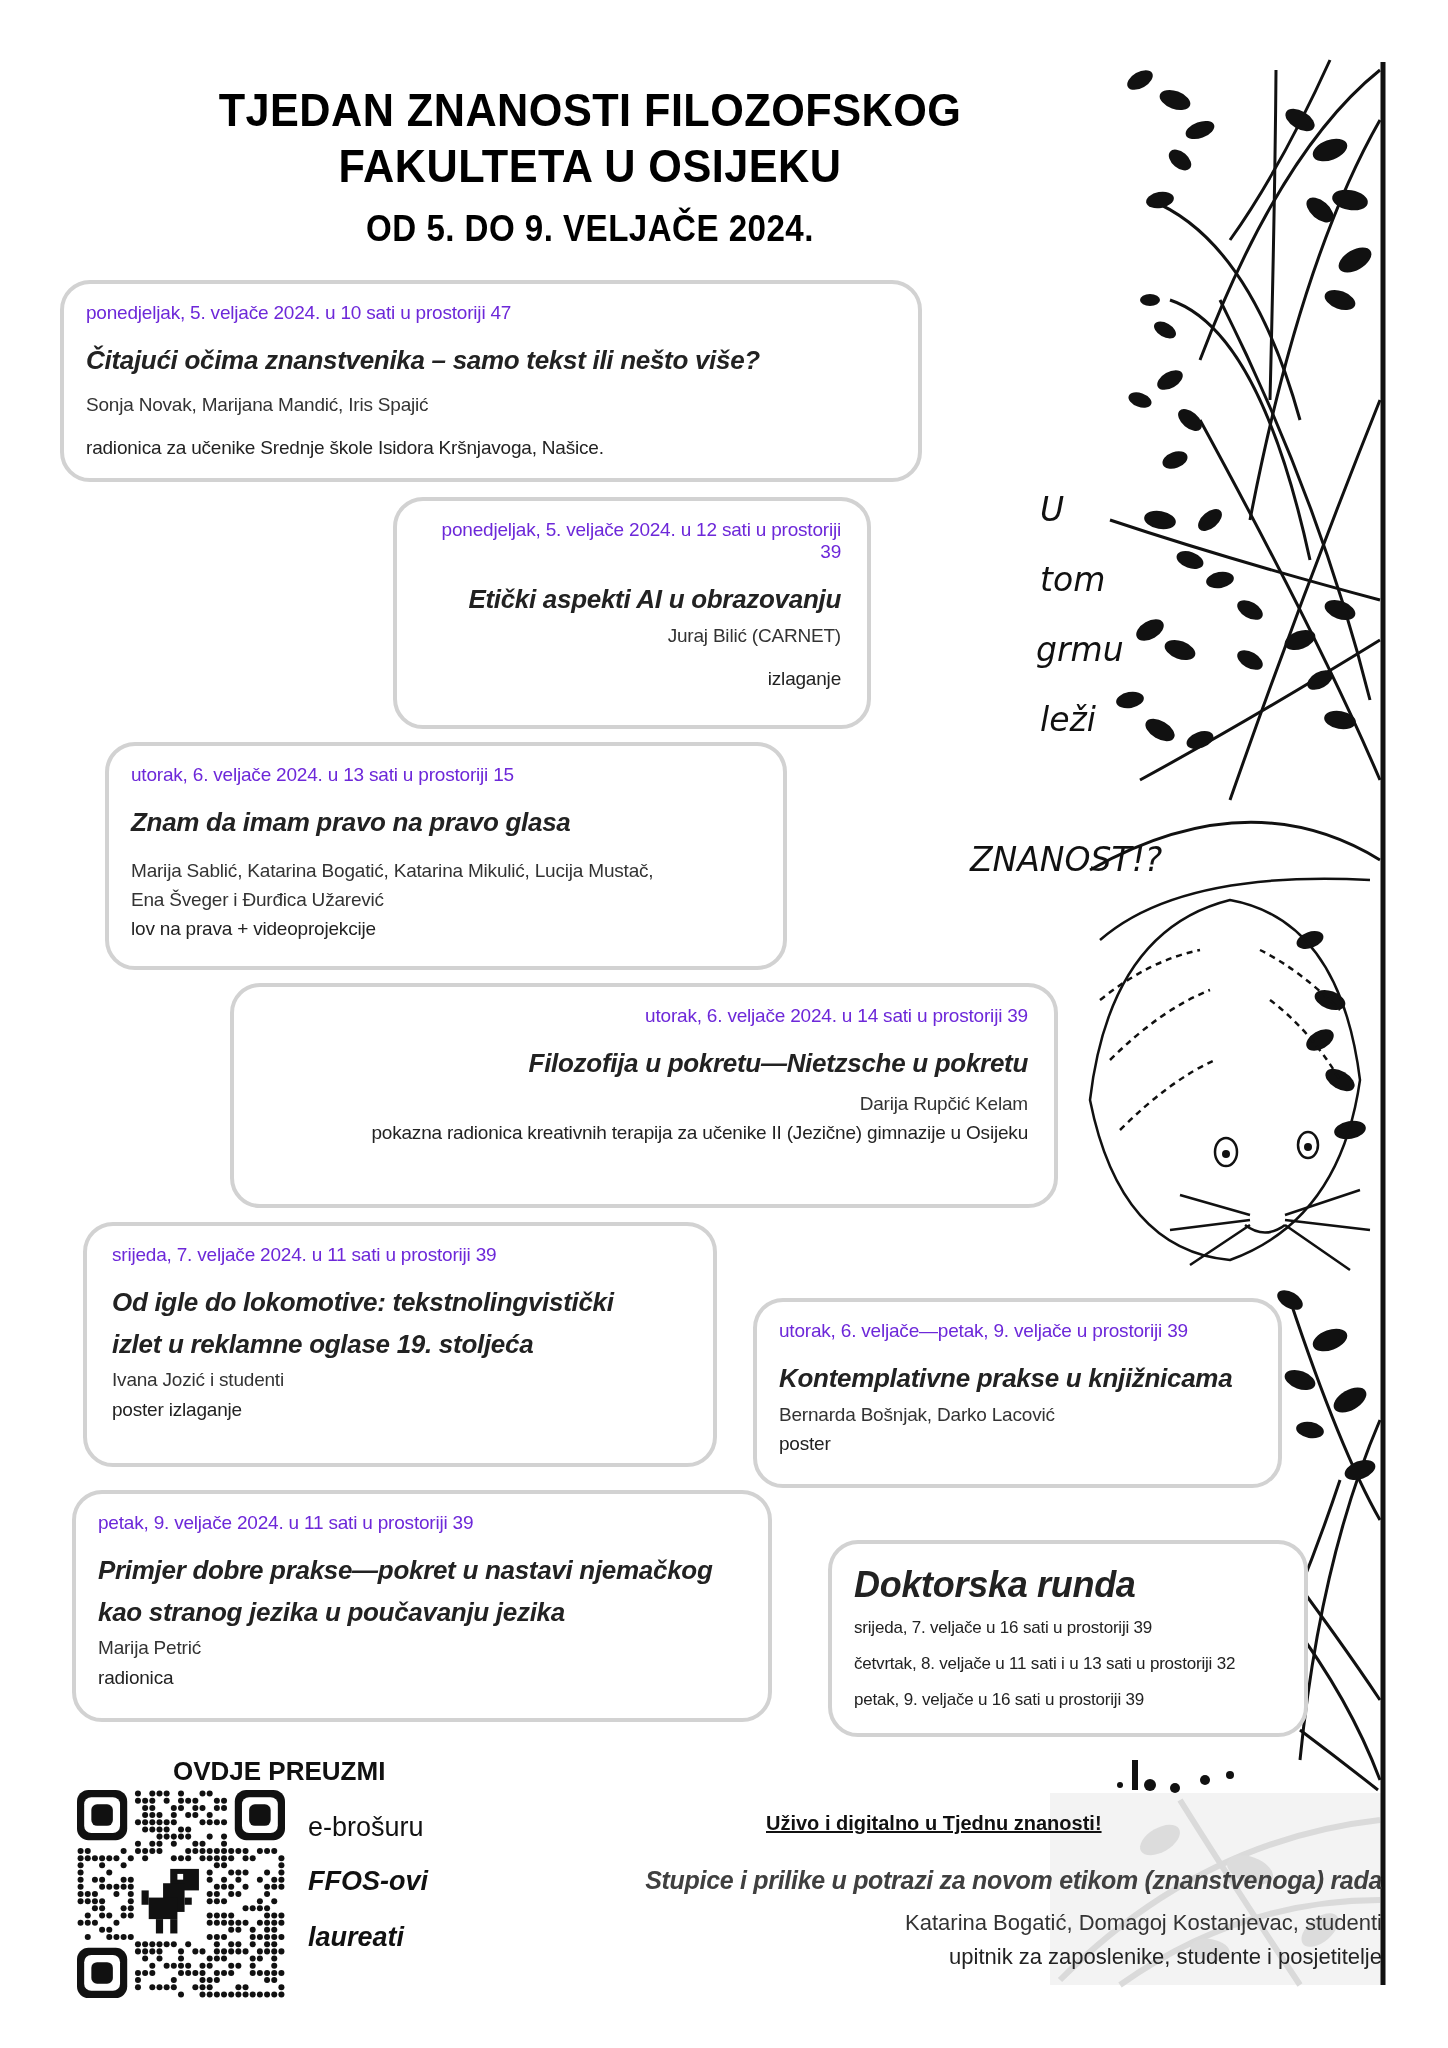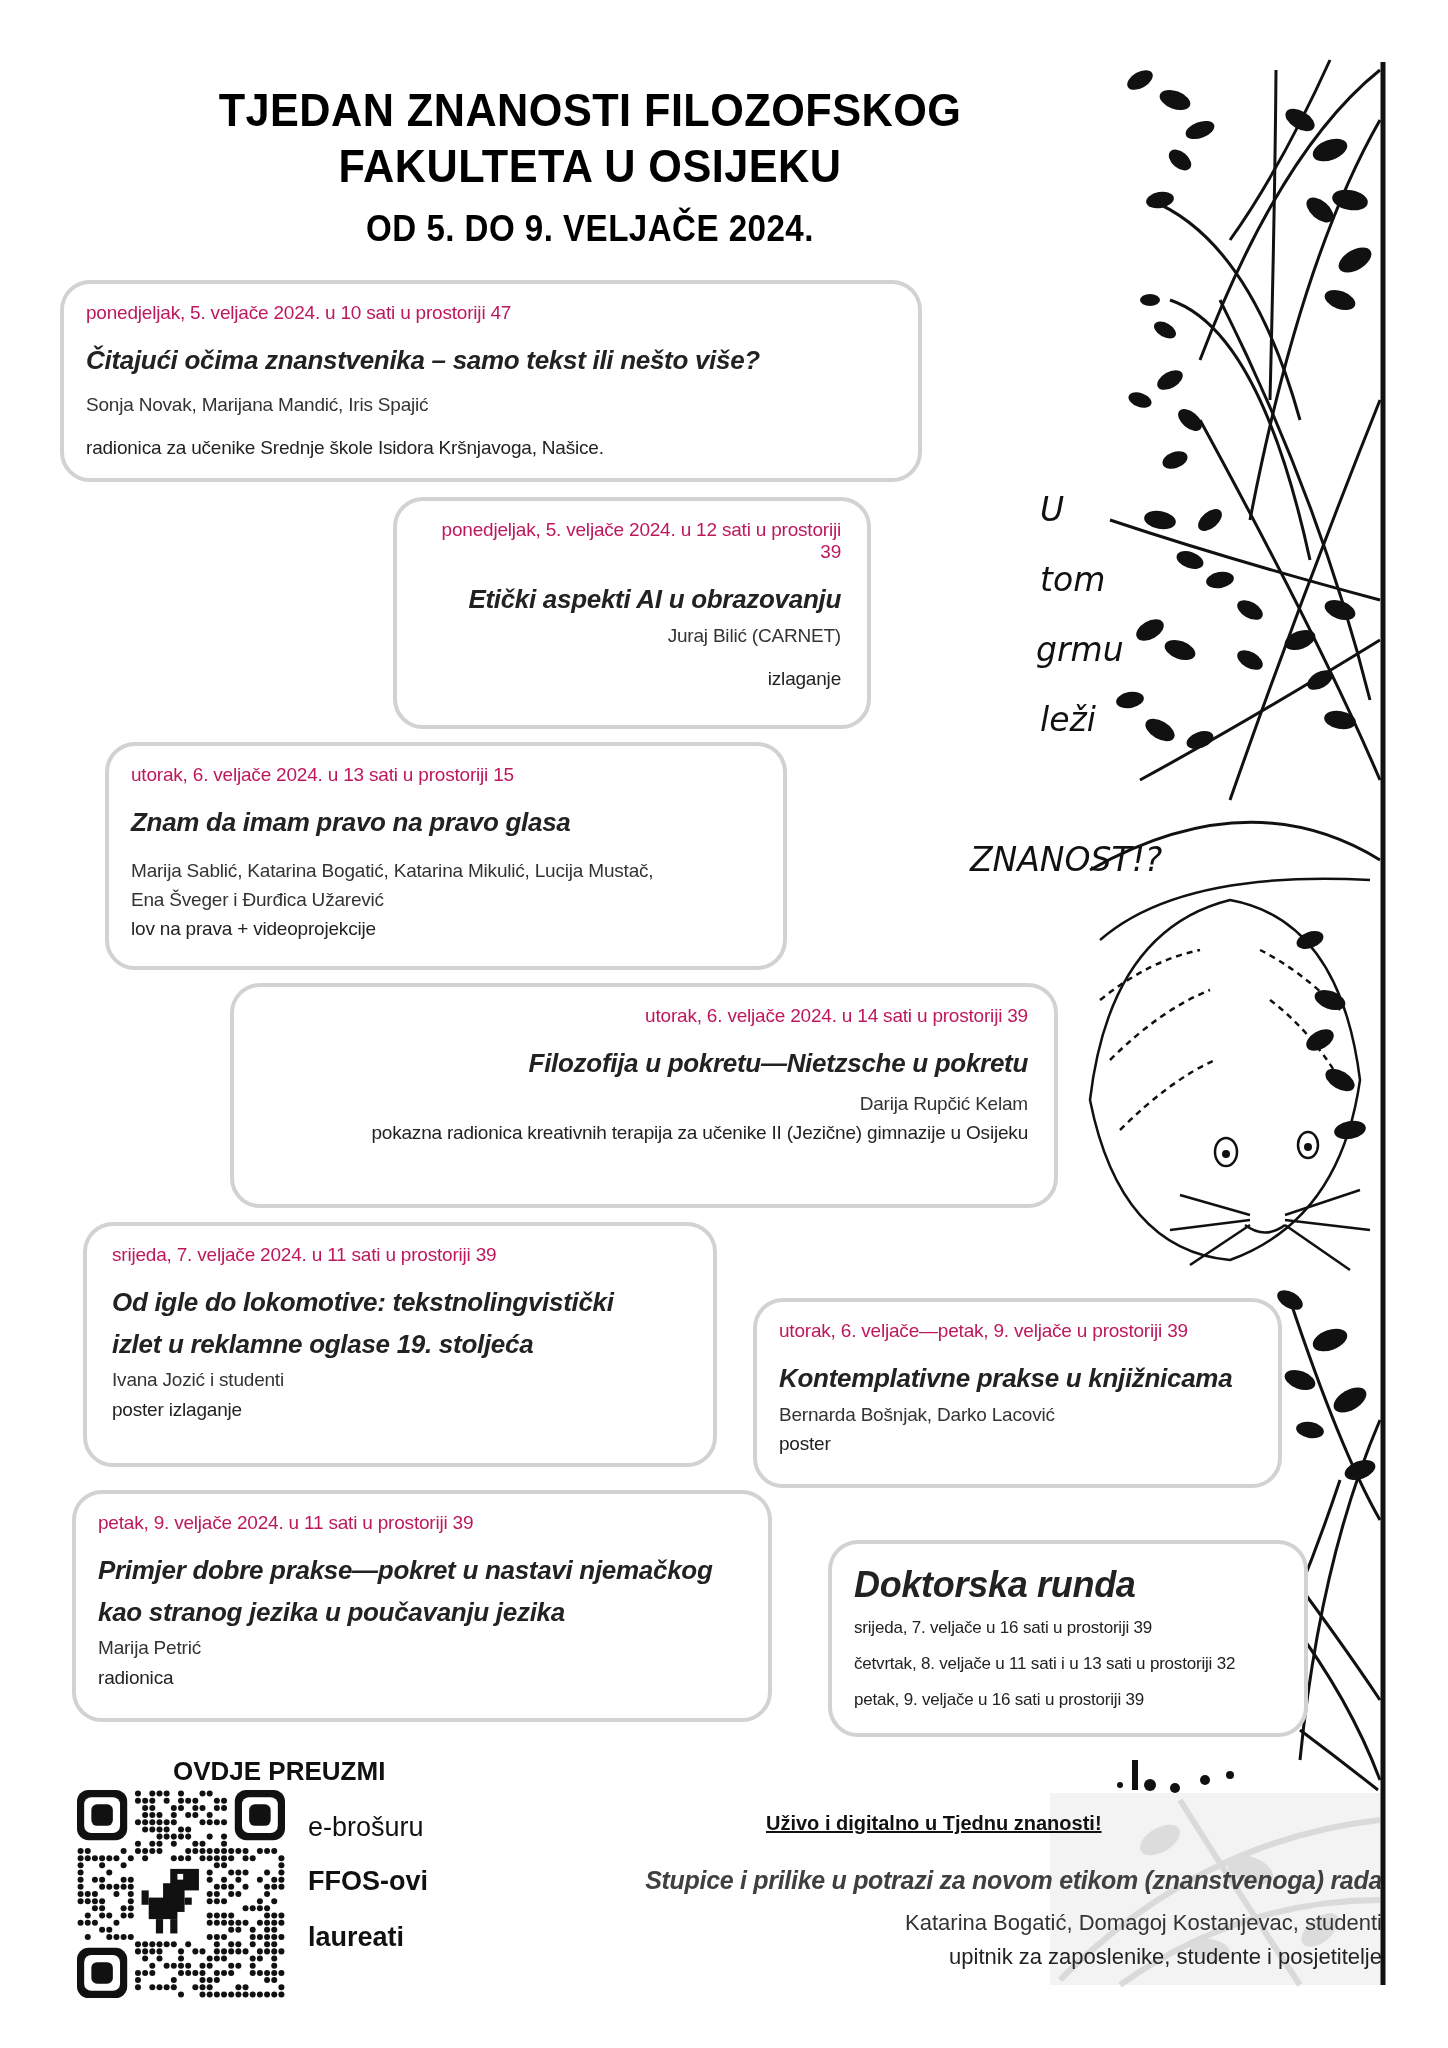--- a/index.html
+++ b/index.html
@@ -14,34 +14,34 @@
   .t2 { top: 138px; font-size: 47px; transform: scaleX(0.92); }
   .t3 { top: 208px; font-size: 36px; transform: scaleX(0.92); }
 
   
   .illus { position: absolute; left: 0; top: 0; width: 1448px; height: 2048px; pointer-events: none; }
 
   
   .box { position: absolute; background: #fff; border: 4px solid #d2d2d2; border-radius: 30px;
          box-sizing: border-box; padding: 18px 22px; font-family: "Liberation Sans", sans-serif; }
   .box.right { text-align: right; }
-  .when { font-size: 19px; color: #be185d; margin-bottom: 16px; letter-spacing: -0.2px; }
+  .when { font-size: 19px; color: #6d28d9; margin-bottom: 16px; letter-spacing: -0.2px; }
   .etitle { font-size: 26px; font-weight: bold; font-style: italic; color: #222; margin-bottom: 8px; line-height: 1.6; letter-spacing: -0.3px; }
   .who { font-size: 19px; color: #333; line-height: 1.55; letter-spacing: -0.2px; }
   .type { font-size: 19px; color: #222; line-height: 1.55; letter-spacing: -0.2px; }
   .gap { margin-top: 14px; }
 
   .poem { position: absolute; font-family: "DejaVu Sans", sans-serif; font-style: italic; font-size: 33px; color: #111; }
 
   .dr-line { font-size: 17px; color: #222; margin-top: 16px; letter-spacing: -0.2px; }
 
   .dl-head { position: absolute; left: 173px; top: 1756px; font-size: 26px; font-weight: bold; color: #111; }
   .qr { position: absolute; left: 77px; top: 1790px; width: 208px; height: 208px; }
   .dl-label { position: absolute; left: 308px; font-size: 27px; color: #111; }
-  .dl-label.it { font-weight: bold; }
+  .dl-label.it { font-style: italic; font-weight: bold; }
   .live-head { position: absolute; left: 766px; top: 1812px; font-size: 20px; font-weight: bold; text-decoration: underline; color: #111; }
   .live-title { position: absolute; right: 66px; top: 1866px; font-size: 25px; font-weight: bold; font-style: italic; color: #404040; letter-spacing: -0.3px; white-space: nowrap; }
   .live-who { position: absolute; right: 66px; top: 1910px; font-size: 22px; color: #333; white-space: nowrap; }
   .live-type { position: absolute; right: 66px; top: 1944px; font-size: 22px; color: #222; white-space: nowrap; }
 </style>
 </head>
 <body>
 
 <svg class="illus" viewBox="0 0 1448 2048" xmlns="http://www.w3.org/2000/svg">
 

